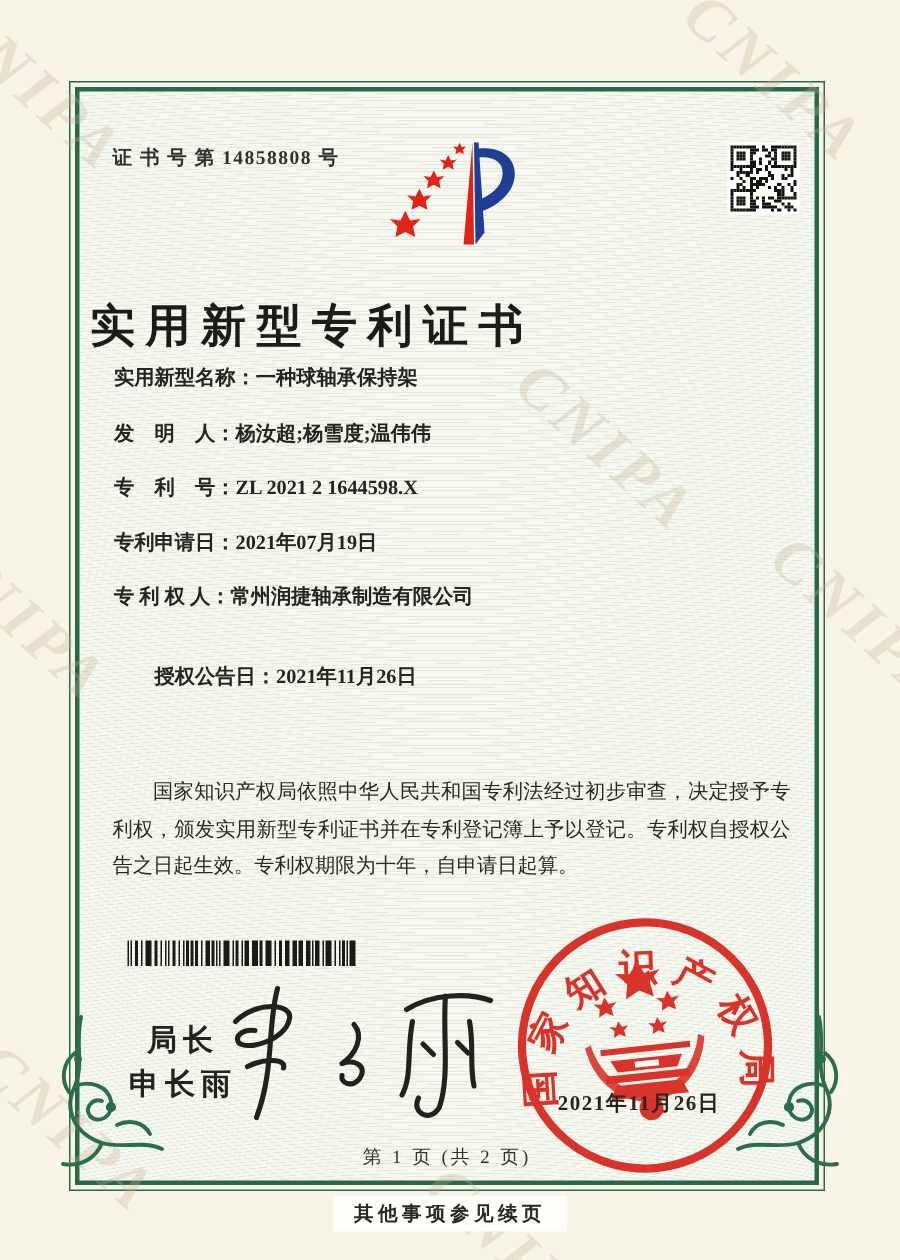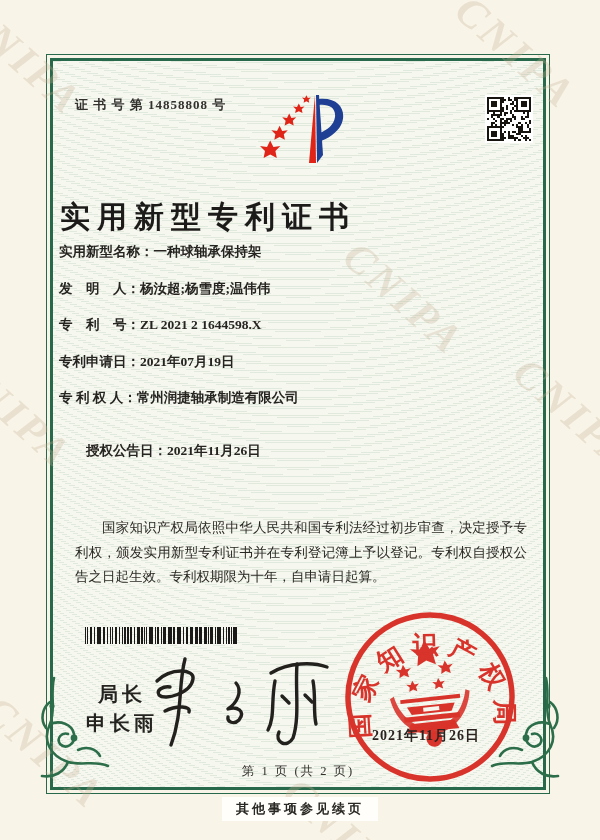--- a/index.html
+++ b/index.html
@@ -37,21 +37,21 @@
 
   .logo { position:absolute; left:200px; top:30px; }
   .qr { position:absolute; left:432px; top:34px; width:48px; height:48px; background:#fff; padding:2px;
         display:grid; grid-template-columns:repeat(21,1fr); grid-template-rows:repeat(21,1fr); }
   .qr i { display:block; }
   .qr i.on { background:#17140f; }
 
   .title { position:absolute; left:0; top:112px; width:100%; text-align:left;
            font-size:30px; font-weight:bold; color:#1c1b19; letter-spacing:7px; padding-left:7px;margin-top:24px; }
 
-  .fields { position:absolute; left:6px; top:182px; right:20px; }
+  .fields { position:absolute; left:23px; top:182px; right:20px; }
   .frow { height:36.5px; font-size:13.5px; font-weight:600; color:#262420; position:relative; white-space:pre; }
   .frow .lab { display:inline-block; white-space:pre; }
   .frow .val { white-space:pre; }
   .pair2 { position:absolute; left:247px; top:0; }
 
   .paras { position:absolute; left:22px; top:421px; width:452px;
            font-size:13.5px; line-height:24.5px; color:#2a2823; text-align:justify; font-weight:500; }
   .paras p { text-indent:2em;margin-top:34px; }
 
   .barcode { position:absolute; left:32px; top:566px; width:158px; height:17px; font-size:0; }

